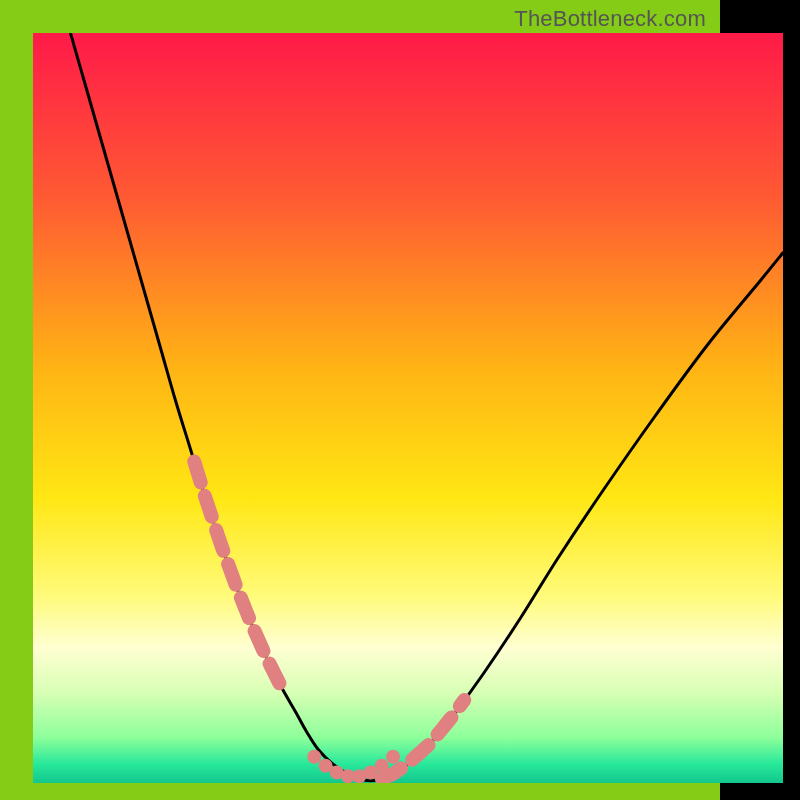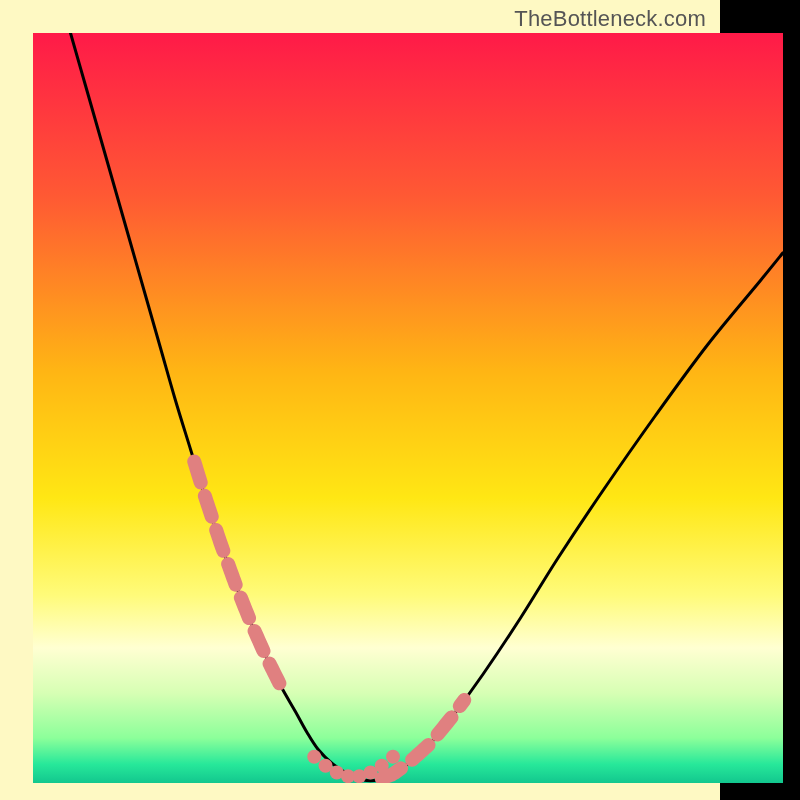--- a/index.html
+++ b/index.html
@@ -10,21 +10,21 @@
     background: #000;
     overflow: hidden;
     font-family: Arial, Helvetica, sans-serif;
   }
   .frame {
     position: absolute;
     top: 0;
     left: 0;
     width: 720px;
     height: 800px;
-    background: #fef9c3;
+    background: #84cc16;
   }
   .plot {
     position: absolute;
     top: 33px;
     left: 33px;
     width: 750px;
     height: 750px;
     overflow: hidden;
   }
   .plot svg {

